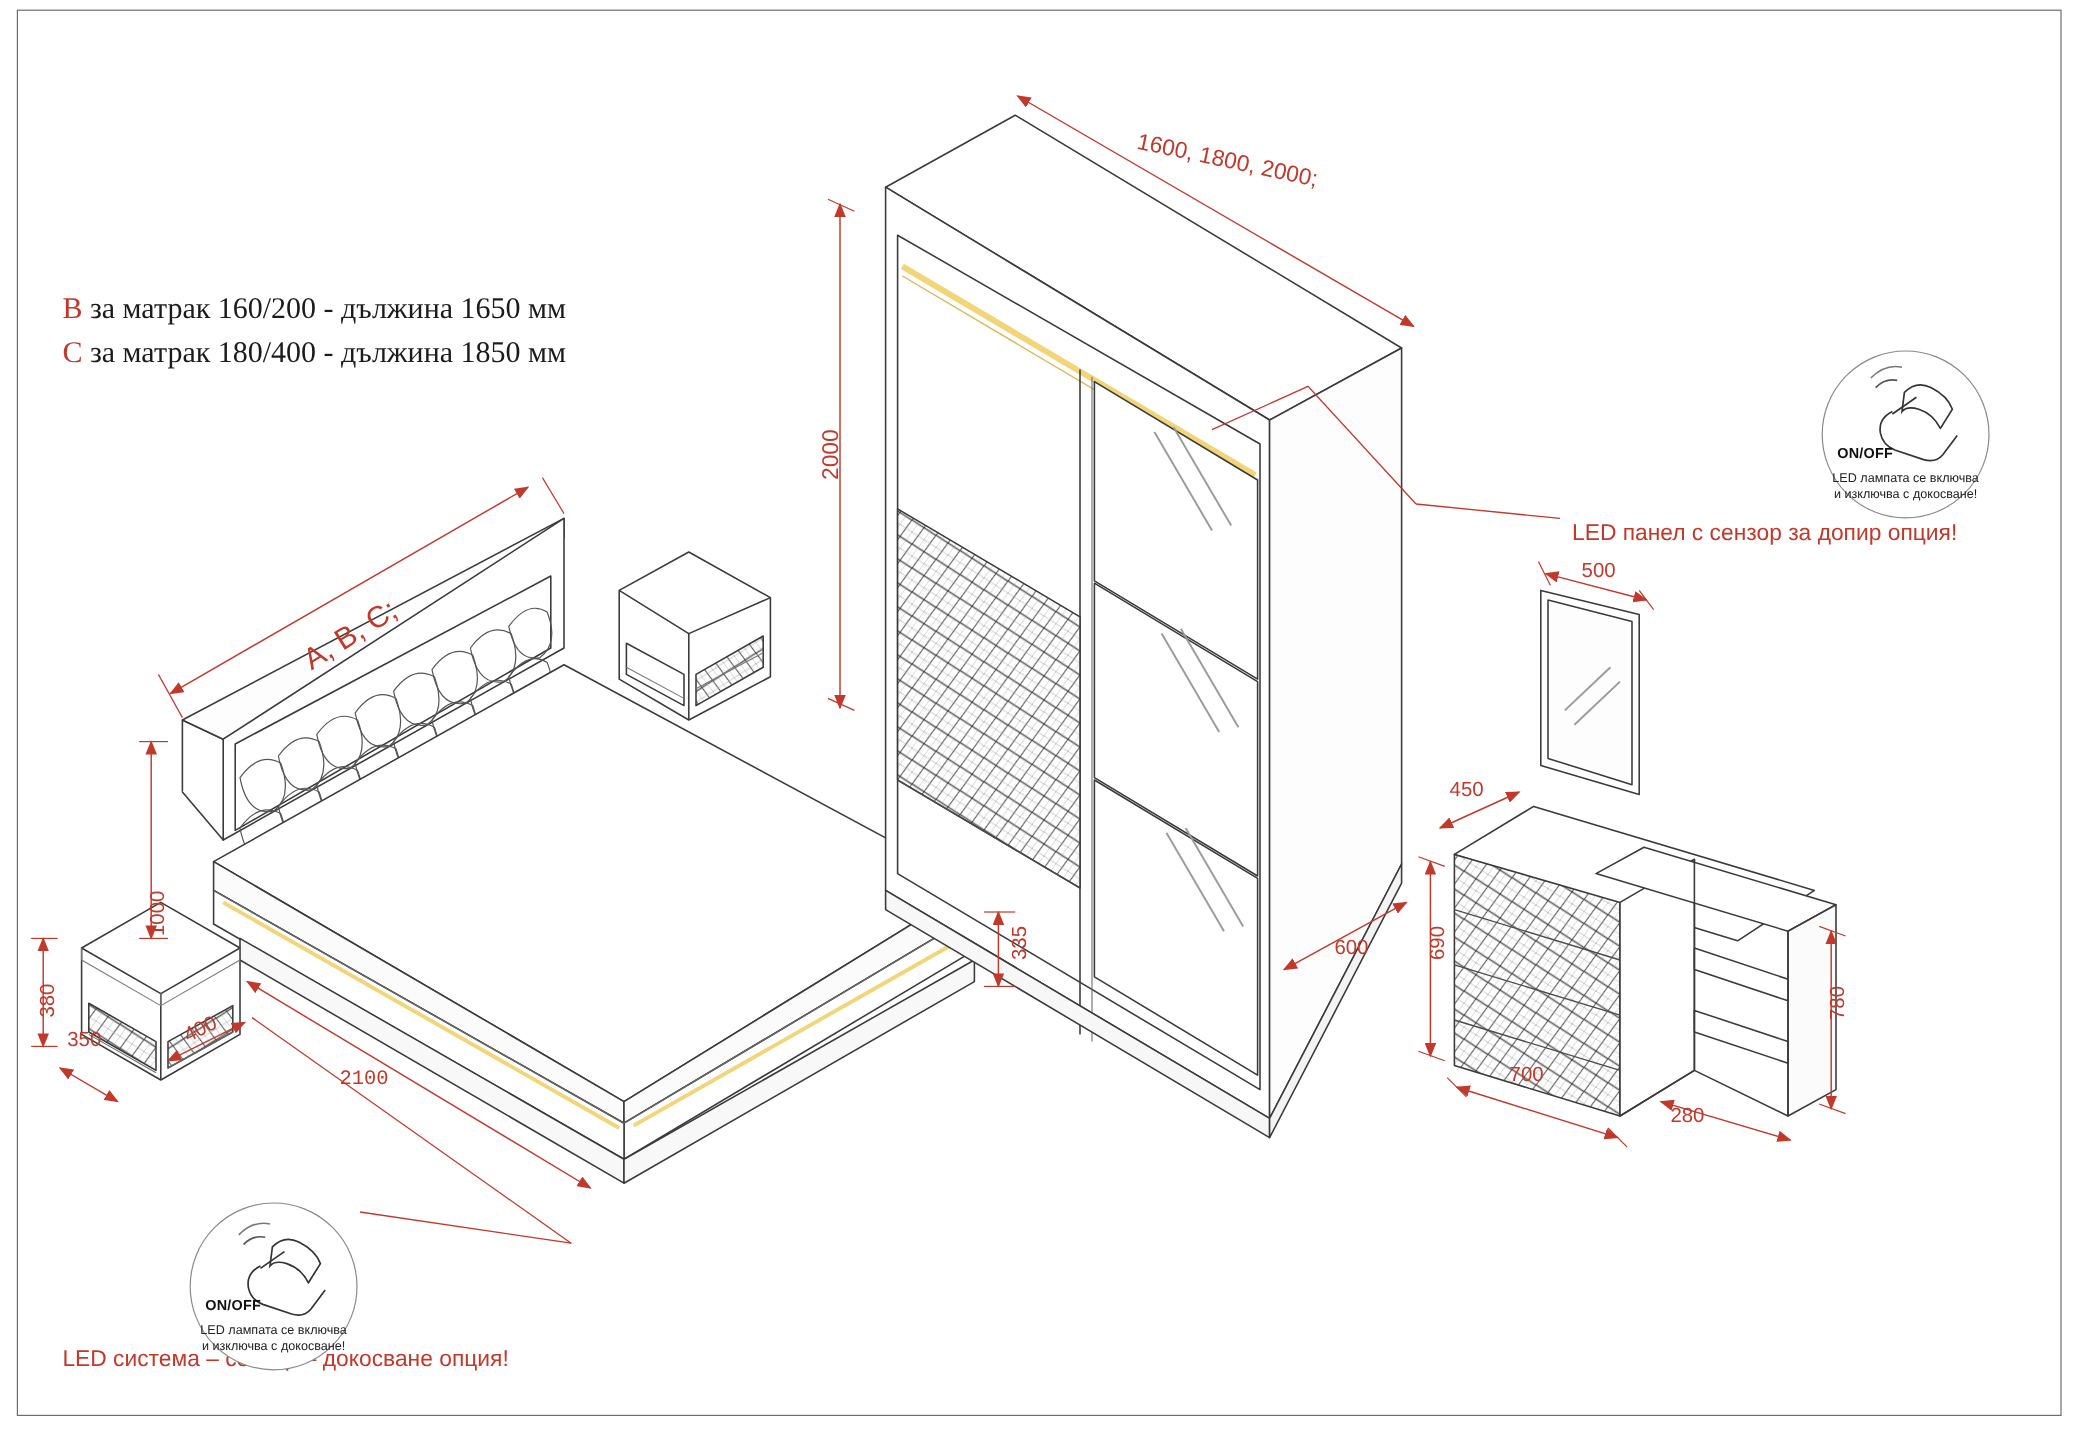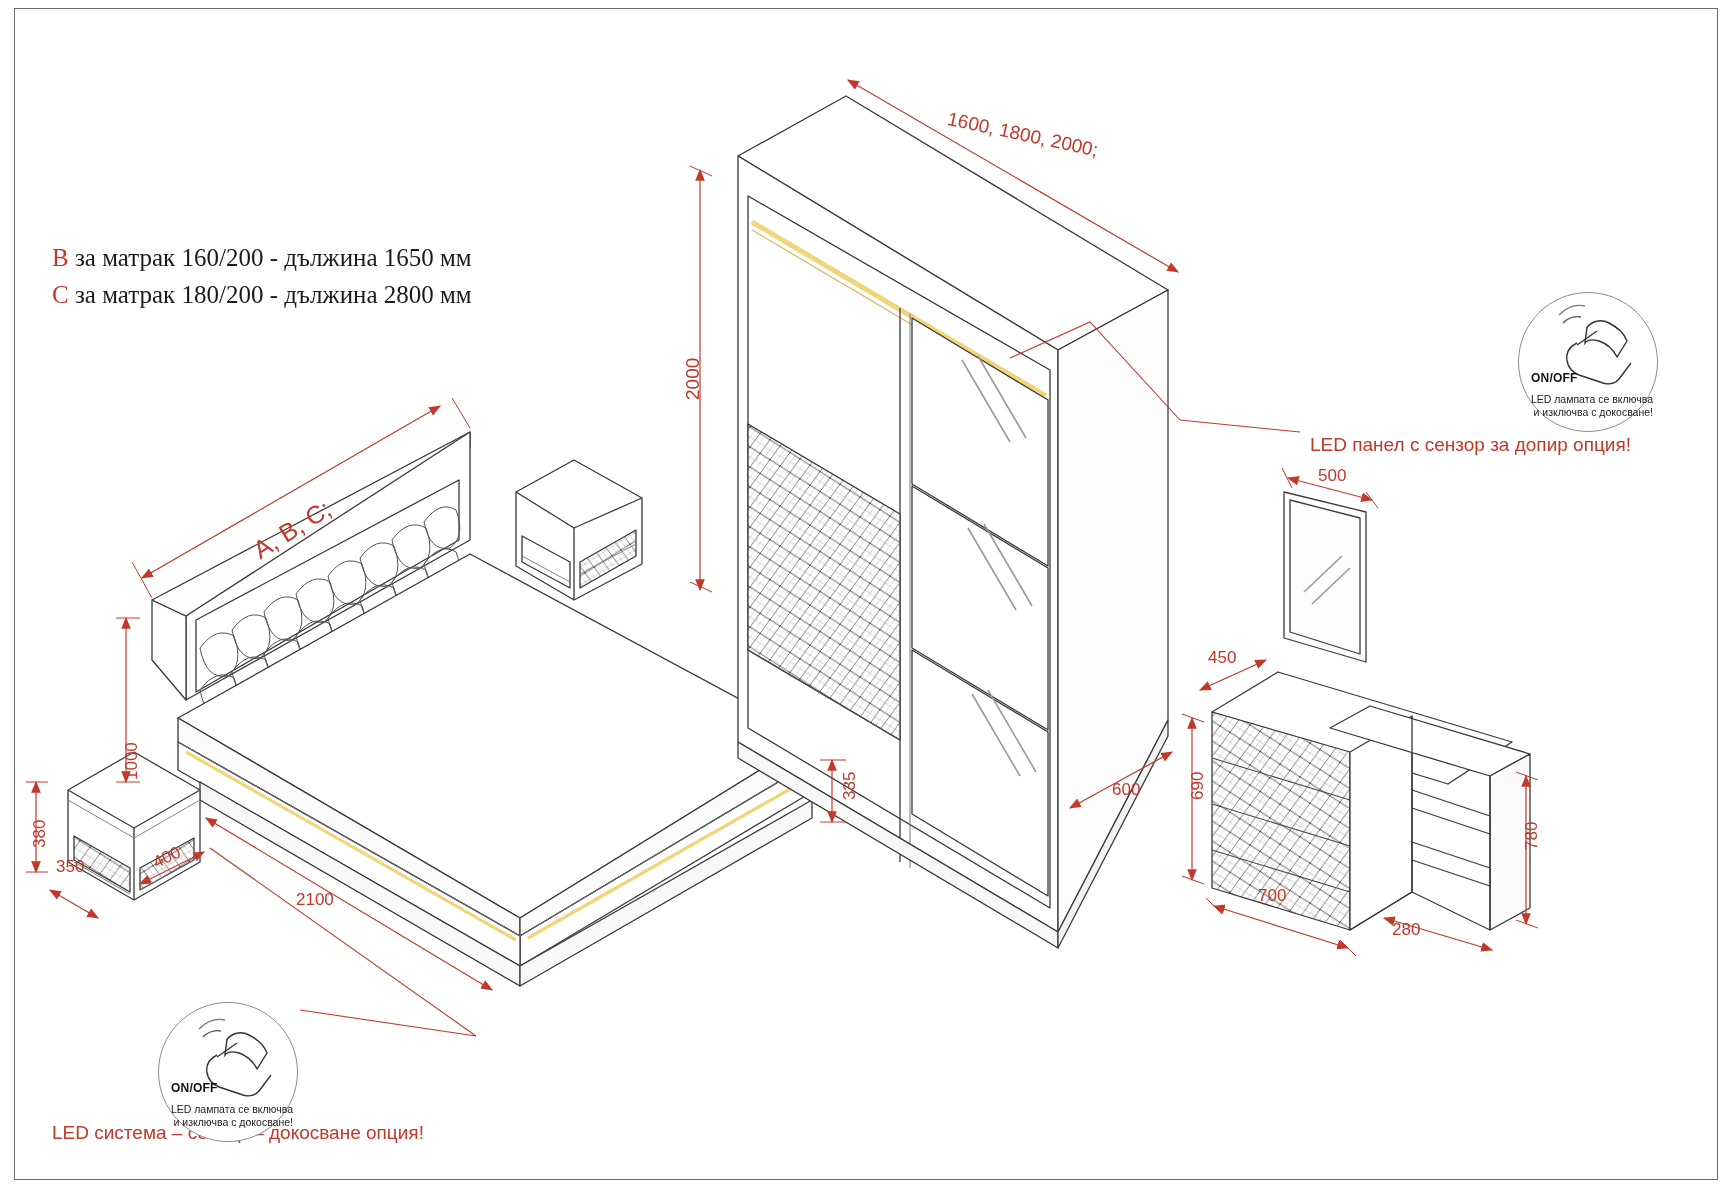--- a/index.html
+++ b/index.html
@@ -55,21 +55,21 @@
     font-size: 19px;
     line-height: 1.35;
   }
   #note-wardrobe { left: 1310px; top: 432px; width: 360px; }
   #note-bed { left: 52px; top: 1120px; width: 470px; }
   .badge {
     position: absolute;
     border: 1px solid #8a8a8a;
     border-radius: 50%;
     background: #ffffff;
-    text-align: right;
+    text-align: center;
     box-sizing: border-box;
   }
   #badge-bed {
     left: 158px;
     top: 1002px;
     width: 140px;
     height: 140px;
   }
   #badge-wardrobe {
     left: 1518px;
@@ -352,28 +352,28 @@
       <path d="M476,1036 L300,1010" stroke-width="1.1"></path>
       <path d="M476,1036 L210,848" stroke-width="1.1"></path>
     </g>
   </svg>
 
   <div class="legend">
     <div>
       <span class="ltr">B</span><span> за матрак 160/200 - дължина 1650 мм</span>
     </div>
     <div>
-      <span class="ltr">C</span><span> за матрак 180/200 - дължина 2800 мм</span>
+      <span class="ltr">C</span><span> за матрак 180/400 - дължина 1850 мм</span>
     </div>
   </div>
 
   <div class="abc" style="left:248px; top:540px;">A, B, C;</div>
 
   <div class="dim vert" style="left:122px; top:780px;">1000</div>
-  <div class="dim" style="left:296px; top:890px;">2100</div>
+  <div class="dim" style="left:283px; top:890px;font-family:Liberation Mono, monospace;">2100</div>
   <div class="dim vert" style="left:840px; top:800px;">335</div>
 
   <div class="dim vert" style="left:30px; top:848px;">380</div>
   <div class="dim" style="left:56px; top:857px;">350</div>
   <div class="dim" style="left:150px; top:855px; transform-origin:0 0; transform:rotate(-26deg);">400</div>
 
   <div class="wd-top" style="left:950px; top:108px;">1600, 1800, 2000;</div>
   <div class="dim vert big" style="left:682px; top:400px;">2000</div>
   <div class="dim" style="left:1112px; top:780px;">600</div>
 

